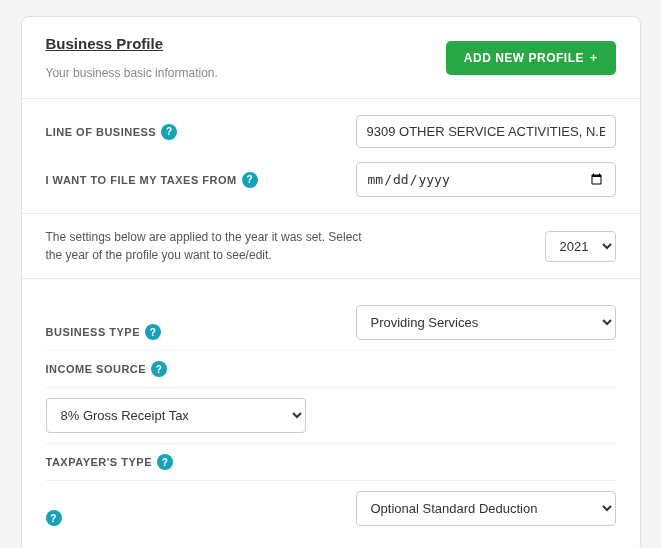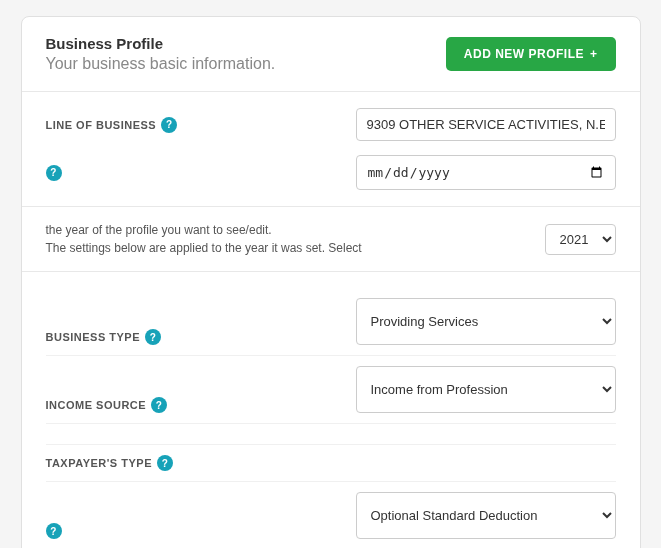--- a/index.html
+++ b/index.html
@@ -24,25 +24,26 @@
       display: flex;
       justify-content: space-between;
       align-items: center;
       padding: 18px 24px;
       border-bottom: 1px solid #e8e8e8;
     }
     .header-text h2 {
       font-size: 15px;
       font-weight: 700;
       color: #333;
+      text-decoration: underline;
     }
     .header-text p {
-      font-size: 16px;
+      font-size: 12px;
       color: #888;
-      margin-top: 3px;
+      margin-top: 14px;
     }
     .btn-add {
       background: #28a745;
       color: #fff;
       border: none;
       border-radius: 5px;
       padding: 10px 18px;
       font-size: 12px;
       font-weight: 700;
       cursor: pointer;
@@ -94,21 +95,21 @@
       border-radius: 4px;
       padding: 8px 10px;
       font-size: 13px;
       color: #333;
       background: #fff;
     }
     .form-select {
       width: 260px;
       border: 1px solid #ccc;
       border-radius: 4px;
-      padding: 14px 10px;
+      padding: 8px 10px;
       font-size: 13px;
       color: #333;
       background: #fff;
       appearance: auto;
     }
     
     .notice-section {
       padding: 14px 24px;
       display: flex;
       justify-content: space-between;
@@ -162,30 +163,31 @@
   <div class="section">
     <div class="form-row">
       <label class="form-label">
         <span>LINE OF BUSINESS</span>
         <span class="help-icon">?</span>
       </label>
       <input class="form-input" type="text" value="9309 OTHER SERVICE ACTIVITIES, N.E.C" style="">
     </div>
     <div class="form-row">
       <label class="form-label">
+        <span>I WANT TO FILE MY TAXES FROM</span>
         <span class="help-icon">?</span>
       </label>
       <input class="form-input" type="date" value="" style="">
     </div>
   </div>
 
   <div class="notice-section">
     <div class="notice-text">
+      <div>The settings below are applied to the year it was set. Select</div>
       <div>the year of the profile you want to see/edit.</div>
-      <div>The settings below are applied to the year it was set. Select</div>
     </div>
     <select class="year-select">
       <option>2021</option>
       <option>2020</option>
       <option>2019</option>
       <option>2018</option>
     </select>
   </div>
 
   <div class="details-section">
@@ -200,27 +202,27 @@
         <option>Trading</option>
         <option>Manufacturing</option>
       </select>
     </div>
 
     <div class="details-row">
       <label class="form-label">
         <span>INCOME SOURCE</span>
         <span class="help-icon">?</span>
       </label>
+    </div>
+
+    <div class="details-row">
       <select class="form-select">
-        <option>Income from Profession</option>
-        <option>Income from Business</option>
+        <option>8% Gross Receipt Tax</option>
+        <option>Graduated Tax Rate</option>
       </select>
-    </div>
-
-    <div class="details-row">
     </div>
 
     <div class="details-row">
       <label class="form-label">
         <span>TAXPAYER'S TYPE</span>
         <span class="help-icon">?</span>
       </label>
     </div>
 
     <div class="details-row">

